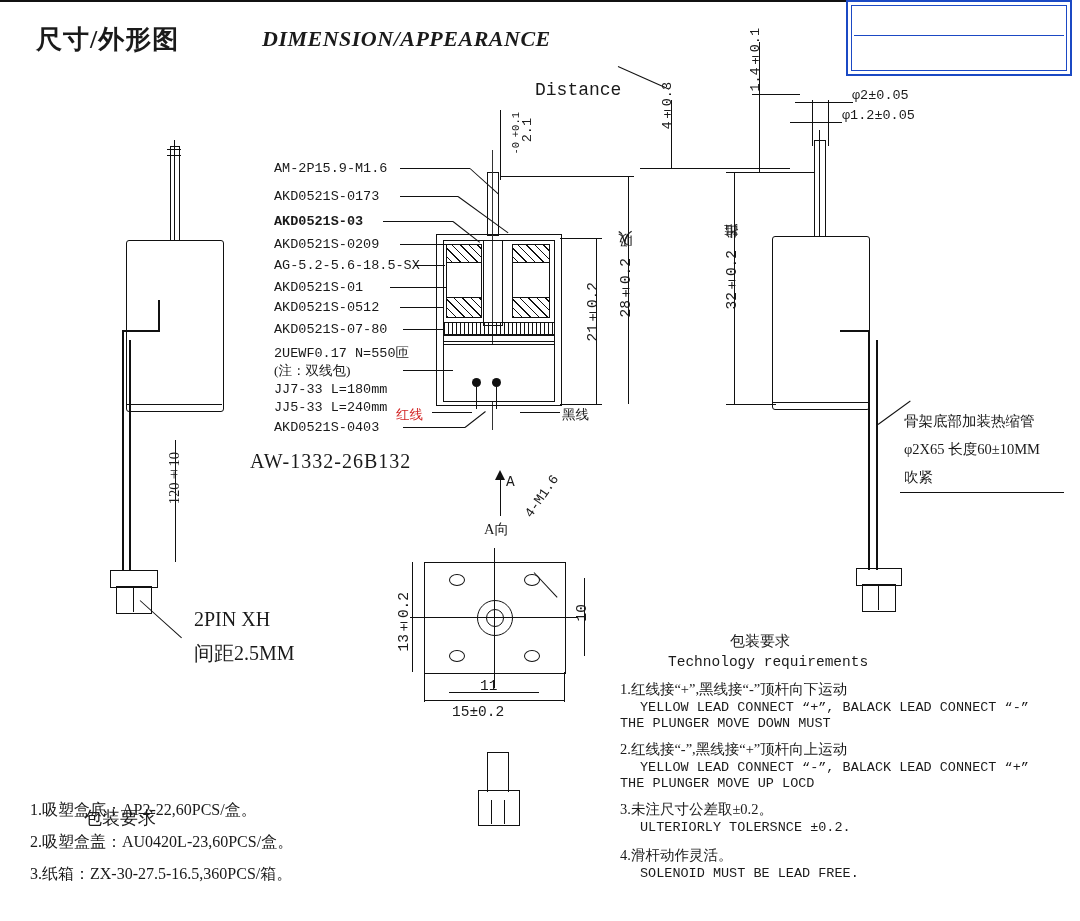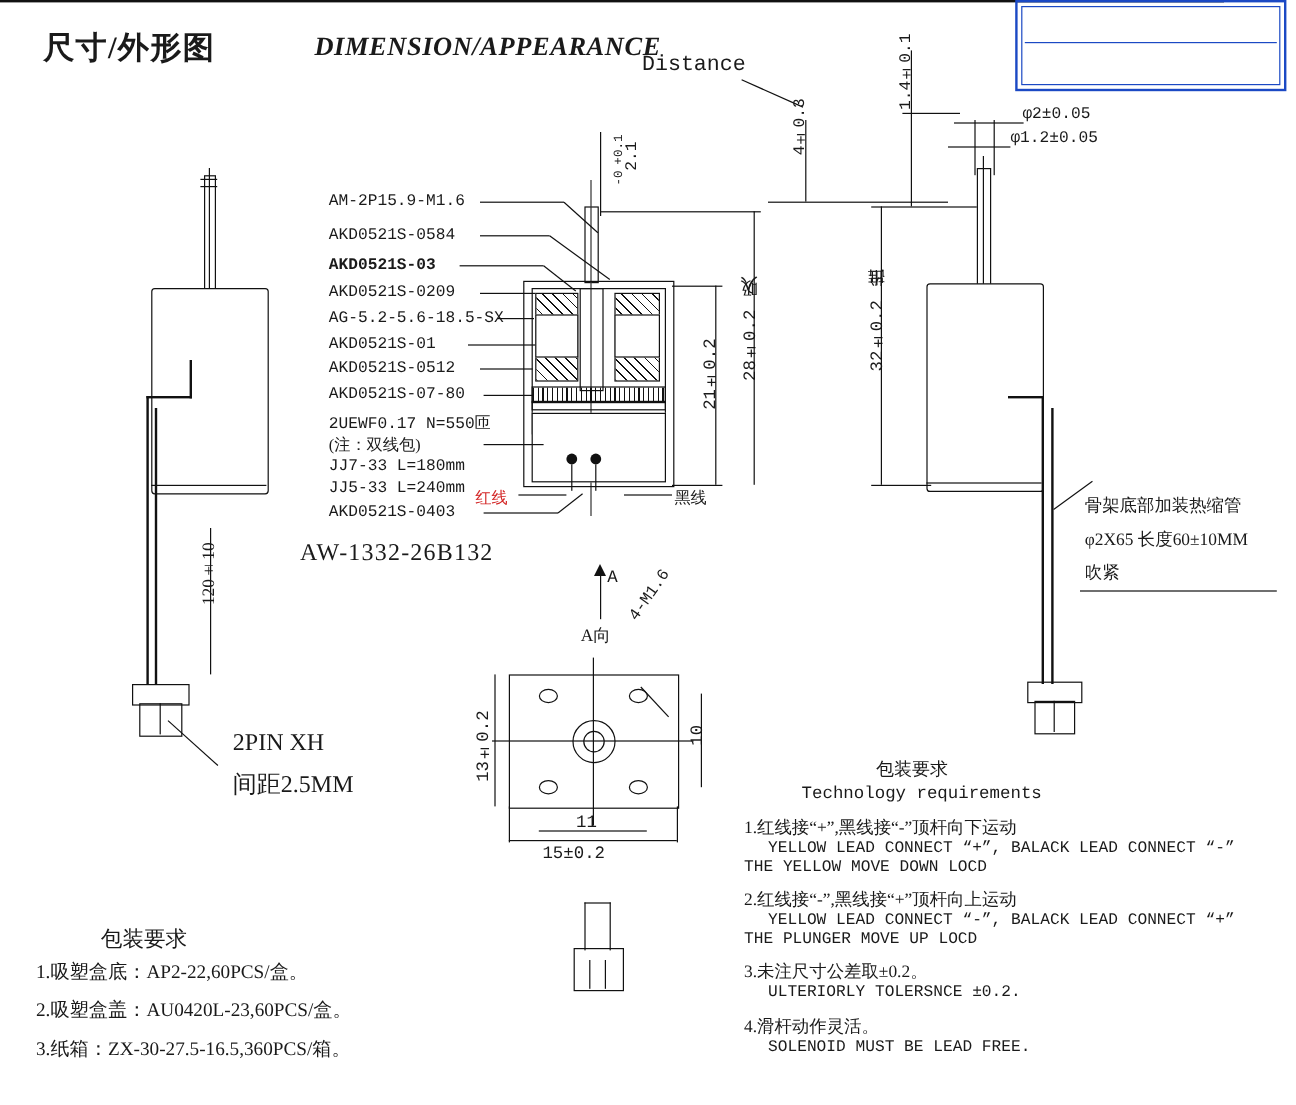--- a/index.html
+++ b/index.html
@@ -32,21 +32,21 @@
   #stamp .sep{position:absolute;left:6px;right:6px;top:33px;height:1px;background:#1b49c4;}
   #stamp .l2{position:absolute;left:0;right:0;top:38px;text-align:center;font-size:17px;font-weight:bold;}
   #stamp .l2 em{font-style:italic;text-decoration:underline;}
 
   
   .t{position:absolute;white-space:nowrap;}
   .fs10{font-size:10.5px;}
   .fs13{font-size:13.5px;}
   .fs14{font-size:14.5px;}
   .fs16{font-size:16px;}
-  .fs18{font-size:18px;}
+  .fs18{font-size:18px;margin-top:36px;}
   .fs20{font-size:20px;}
   .red{color:#d32626;}
 
   
   .body-fill{background:#fff;}
   .arrowhead{position:absolute;width:0;height:0;}
 </style>
 </head>
 <body>
 
@@ -106,21 +106,21 @@
 <div class="abs" style="left:492px;top:378px;width:9px;height:9px;border-radius:50%;background:#111;"></div>
 <div class="ln v" style="left:476px;top:387px;height:22px;"></div>
 <div class="ln v" style="left:496px;top:387px;height:22px;"></div>
 
 <div class="t fs13 red" style="left:396px;top:406px;">红线</div>
 <div class="t fs13" style="left:562px;top:406px;">黑线</div>
 <div class="ln h" style="left:432px;top:412px;width:40px;"></div>
 <div class="ln h" style="left:520px;top:412px;width:40px;"></div>
 
 <div class="t fs13 mono" style="left:274px;top:161px;">AM-2P15.9-M1.6</div>
-<div class="t fs13 mono" style="left:274px;top:189px;">AKD0521S-0584</div>
+<div class="t fs13 mono" style="left:274px;top:189px;">AKD0521S-0173</div>
 <div class="t fs13 mono" style="left:274px;top:214px;font-weight:bold;">AKD0521S-03</div>
 <div class="t fs13 mono" style="left:274px;top:237px;">AKD0521S-0209</div>
 <div class="t fs13 mono" style="left:274px;top:258px;">AG-5.2-5.6-18.5-SX</div>
 <div class="t fs13 mono" style="left:274px;top:280px;">AKD0521S-01</div>
 <div class="t fs13 mono" style="left:274px;top:300px;">AKD0521S-0512</div>
 <div class="t fs13 mono" style="left:274px;top:322px;">AKD0521S-07-80</div>
 <div class="t fs13 mono" style="left:274px;top:344px;">2UEWF0.17 N=550匝</div>
 <div class="t fs13" style="left:274px;top:362px;">(注：双线包)</div>
 <div class="t fs13 mono" style="left:274px;top:382px;">JJ7-33 L=180mm</div>
 <div class="t fs13 mono" style="left:274px;top:400px;">JJ5-33 L=240mm</div>
@@ -237,21 +237,21 @@
 <div class="t fs18" style="left:84px;top:770px;">包装要求</div>
 <div class="t fs16" style="left:30px;top:800px;">1.吸塑盒底：AP2-22,60PCS/盒。</div>
 <div class="t fs16" style="left:30px;top:832px;">2.吸塑盒盖：AU0420L-23,60PCS/盒。</div>
 <div class="t fs16" style="left:30px;top:864px;">3.纸箱：ZX-30-27.5-16.5,360PCS/箱。</div>
 
 <div class="t fs15" style="left:730px;top:632px;font-size:15px;">包装要求</div>
 <div class="t fs14 mono" style="left:668px;top:654px;">Technology  requirements</div>
 
 <div class="t fs14" style="left:620px;top:680px;">1.红线接“+”,黑线接“-”顶杆向下运动</div>
 <div class="t fs13 mono" style="left:640px;top:700px;">YELLOW LEAD CONNECT  “+”, BALACK LEAD CONNECT “-”</div>
-<div class="t fs13 mono" style="left:620px;top:716px;">THE YELLOW MOVE DOWN LOCD</div>
+<div class="t fs13 mono" style="left:620px;top:716px;">THE PLUNGER MOVE DOWN MUST</div>
 
 <div class="t fs14" style="left:620px;top:740px;">2.红线接“-”,黑线接“+”顶杆向上运动</div>
 <div class="t fs13 mono" style="left:640px;top:760px;">YELLOW LEAD CONNECT  “-”, BALACK LEAD CONNECT “+”</div>
 <div class="t fs13 mono" style="left:620px;top:776px;">THE PLUNGER MOVE UP LOCD</div>
 
 <div class="t fs14" style="left:620px;top:800px;">3.未注尺寸公差取±0.2。</div>
 <div class="t fs13 mono" style="left:640px;top:820px;font-family:Liberation Mono, monospace;">ULTERIORLY TOLERSNCE ±0.2.</div>
 
 <div class="t fs14" style="left:620px;top:846px;text-align:center;">4.滑杆动作灵活。</div>
 <div class="t fs13 mono" style="left:640px;top:866px;">SOLENOID MUST BE LEAD FREE.</div>

